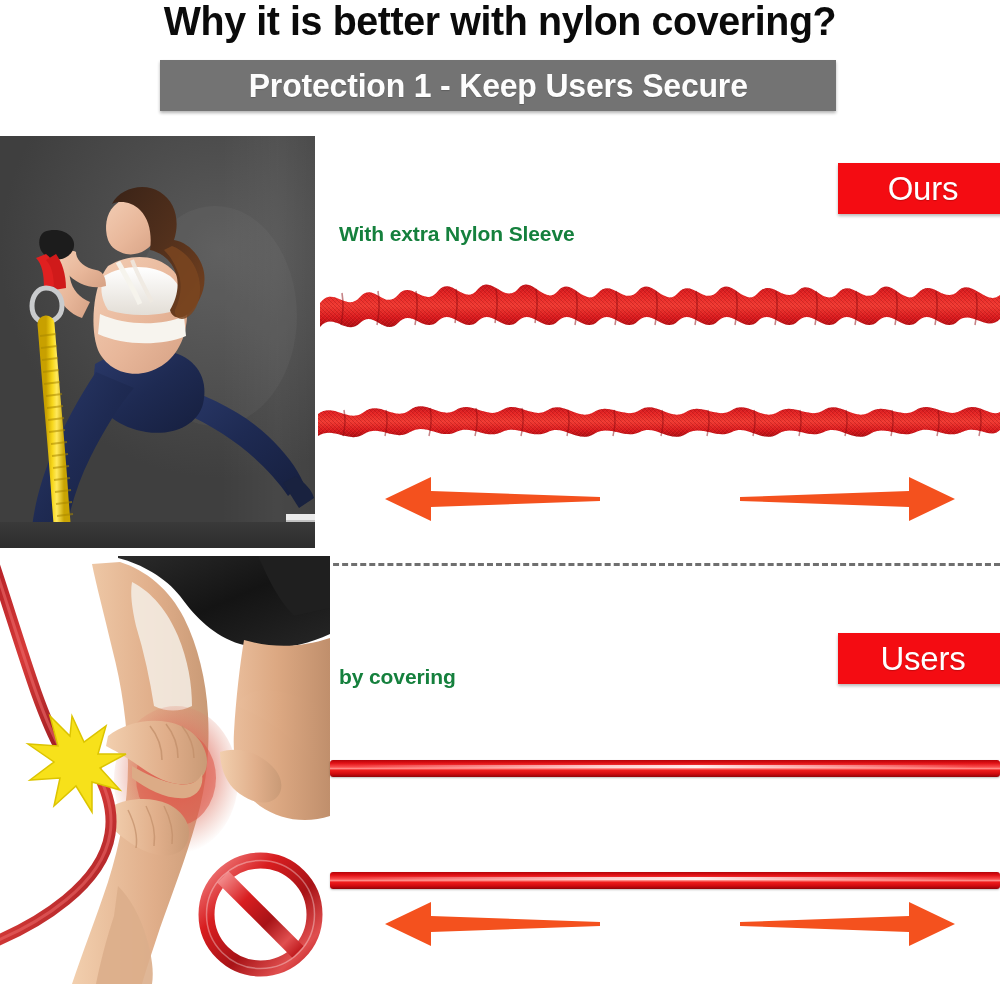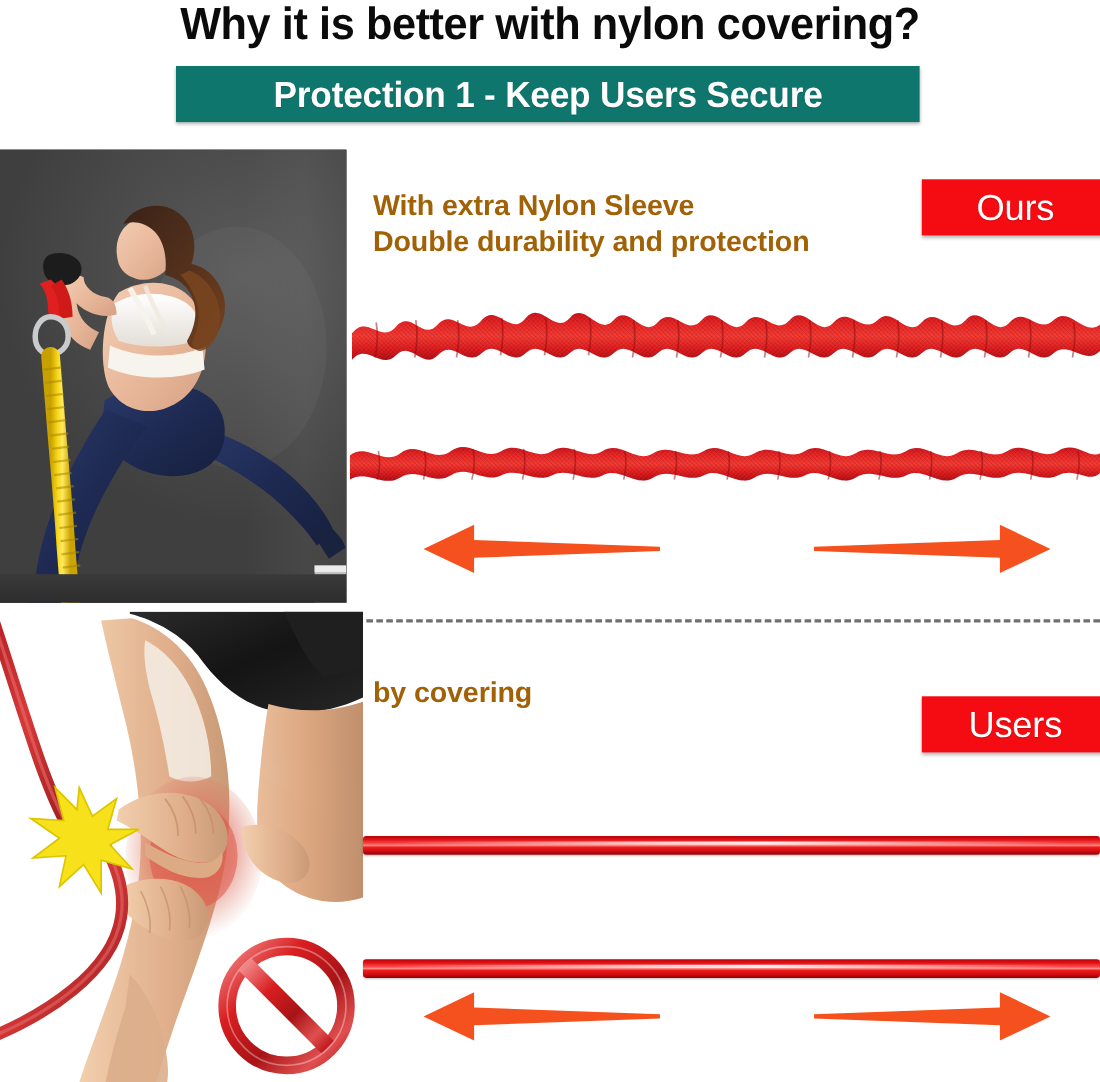--- a/index.html
+++ b/index.html
@@ -14,21 +14,21 @@
   .main-title{
     position:absolute;left:0;top:-2px;width:1000px;
     text-align:center;
     font-size:41px;font-weight:bold;color:#0b0b0b;
     letter-spacing:-0.4px;
     transform:scaleX(0.96);transform-origin:50% 50%;
     white-space:nowrap;
   }
   .banner{
     position:absolute;left:160px;top:60px;width:676px;height:51px;
-    background:#0f766e;
+    background:#737373;
     display:flex;align-items:center;justify-content:center;
     box-shadow:0 2px 3px rgba(0,0,0,.30);
   }
   .banner-text{
     color:#fdfdfd;font-size:33px;font-weight:bold;letter-spacing:-0.2px;
     transform:scaleX(0.97);white-space:nowrap;
     text-shadow:0 1px 1px rgba(0,0,0,.18);
   }
 
   
@@ -42,22 +42,22 @@
       radial-gradient(ellipse 70% 55% at 70% 28%, #5b5b5b 0%, #4e4e4e 45%, #3f3f3f 100%),
       linear-gradient(180deg,#4f4f4f 0%,#454545 60%,#3b3b3b 100%);
   }
   .gym-bg:after{content:"";position:absolute;right:0;top:0;width:30%;height:100%;
     background:linear-gradient(90deg,rgba(255,255,255,0) 0%,rgba(255,255,255,.045) 60%,rgba(255,255,255,.02) 100%);}
   .floor{position:absolute;left:0;bottom:0;width:100%;height:26px;
     background:linear-gradient(180deg,#3a3a3a,#2d2d2d);}
 
   
   .copy{
-    position:absolute;color:#a16207;font-weight:bold;
-    font-size:26px;line-height:33px;letter-spacing:-0.1px;
+    position:absolute;color:#15803d;font-weight:bold;
+    font-size:21px;line-height:33px;letter-spacing:-0.1px;margin-top:47px;
   }
   .copy-ours{left:339px;top:170px;}
   .copy-others{left:339px;top:613px;}
 
   
   .badge{
     position:absolute;background:#f40c12;
     display:flex;align-items:center;justify-content:center;
     box-shadow:0 2px 3px rgba(0,0,0,.28);
   }
@@ -222,21 +222,20 @@
       </g>
 
       <path d="M286,378 L315,378 L315,412 L286,412 Z" fill="#d8d8d8" opacity="0.85"></path>
       <path d="M286,378 L315,378 L315,384 L286,384 Z" fill="#f0f0f0" opacity="0.9"></path>
     </svg>
     <div class="floor"></div>
   </div>
 
   <div class="copy copy-ours">
     <div>With extra Nylon Sleeve</div>
-    <div>Double durability and protection</div>
   </div>
 
   <div class="badge badge-ours">
     <span>Ours</span>
   </div>
 
   <svg class="nylon nylon-1" viewBox="0 0 680 78" preserveAspectRatio="none">
     <defs>
       <linearGradient id="nyl" x1="0" y1="0" x2="0" y2="1">
         <stop offset="0" stop-color="#c3121a"></stop>

